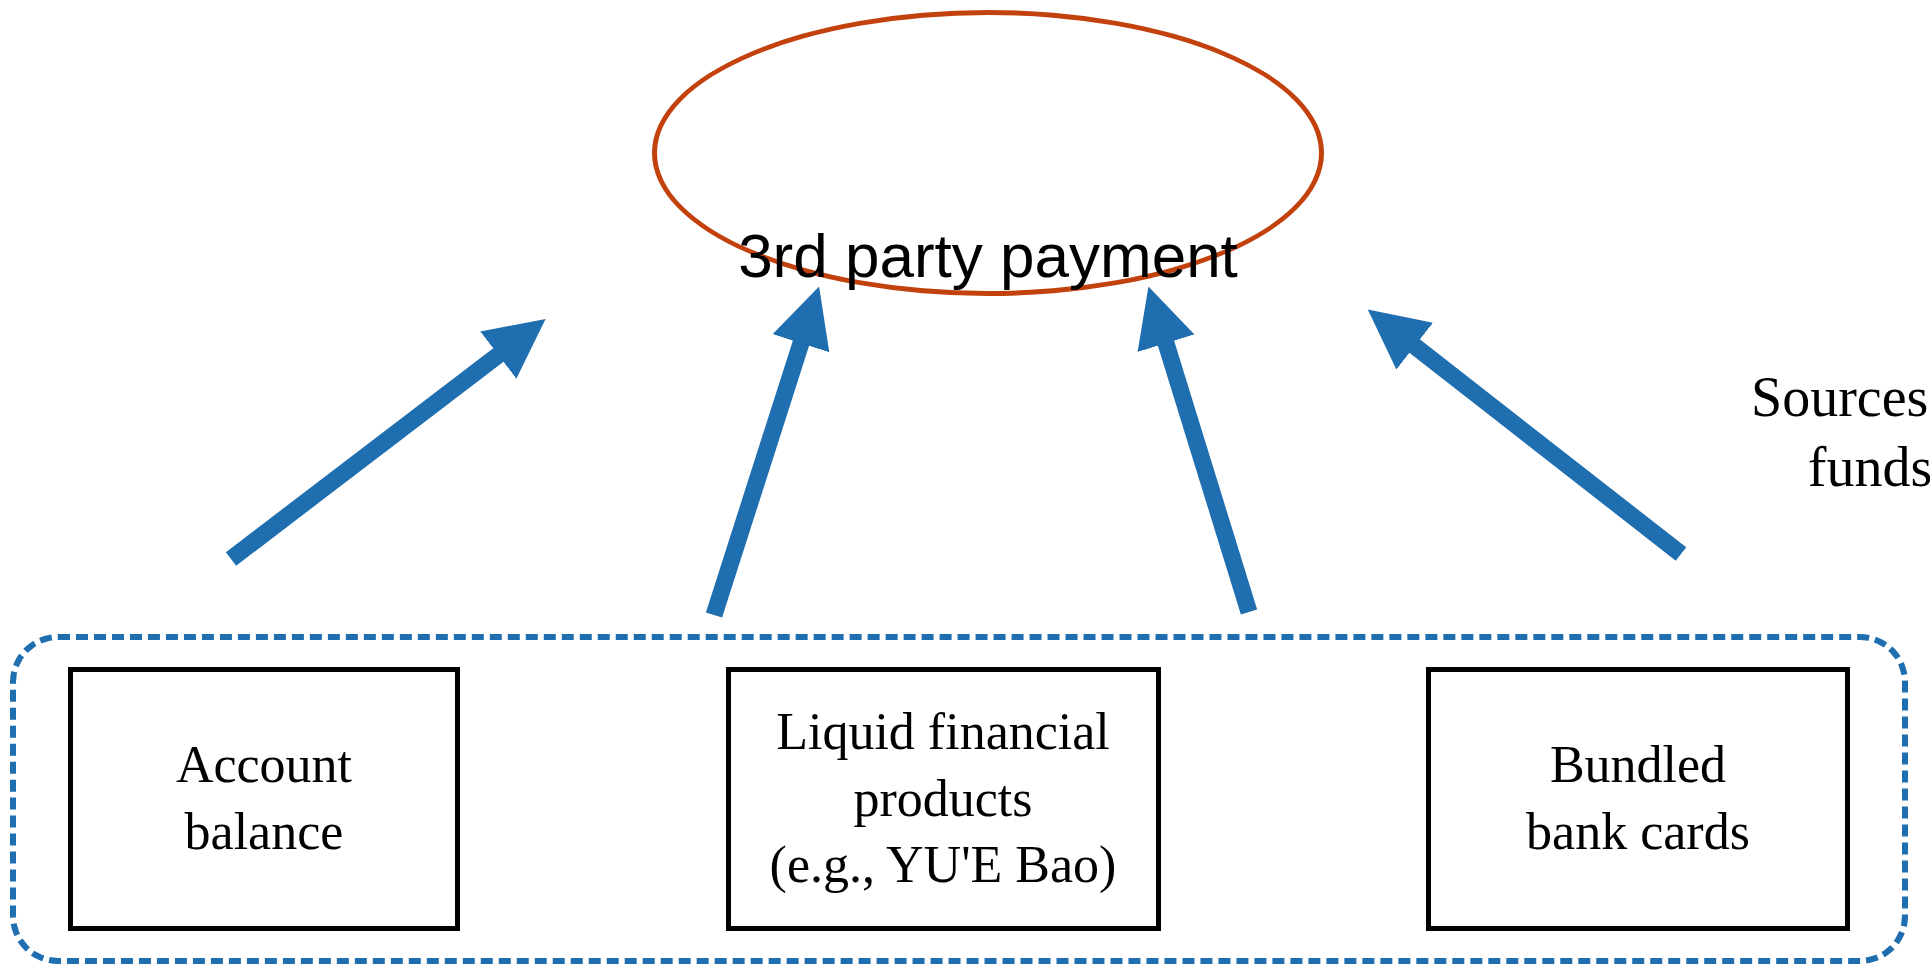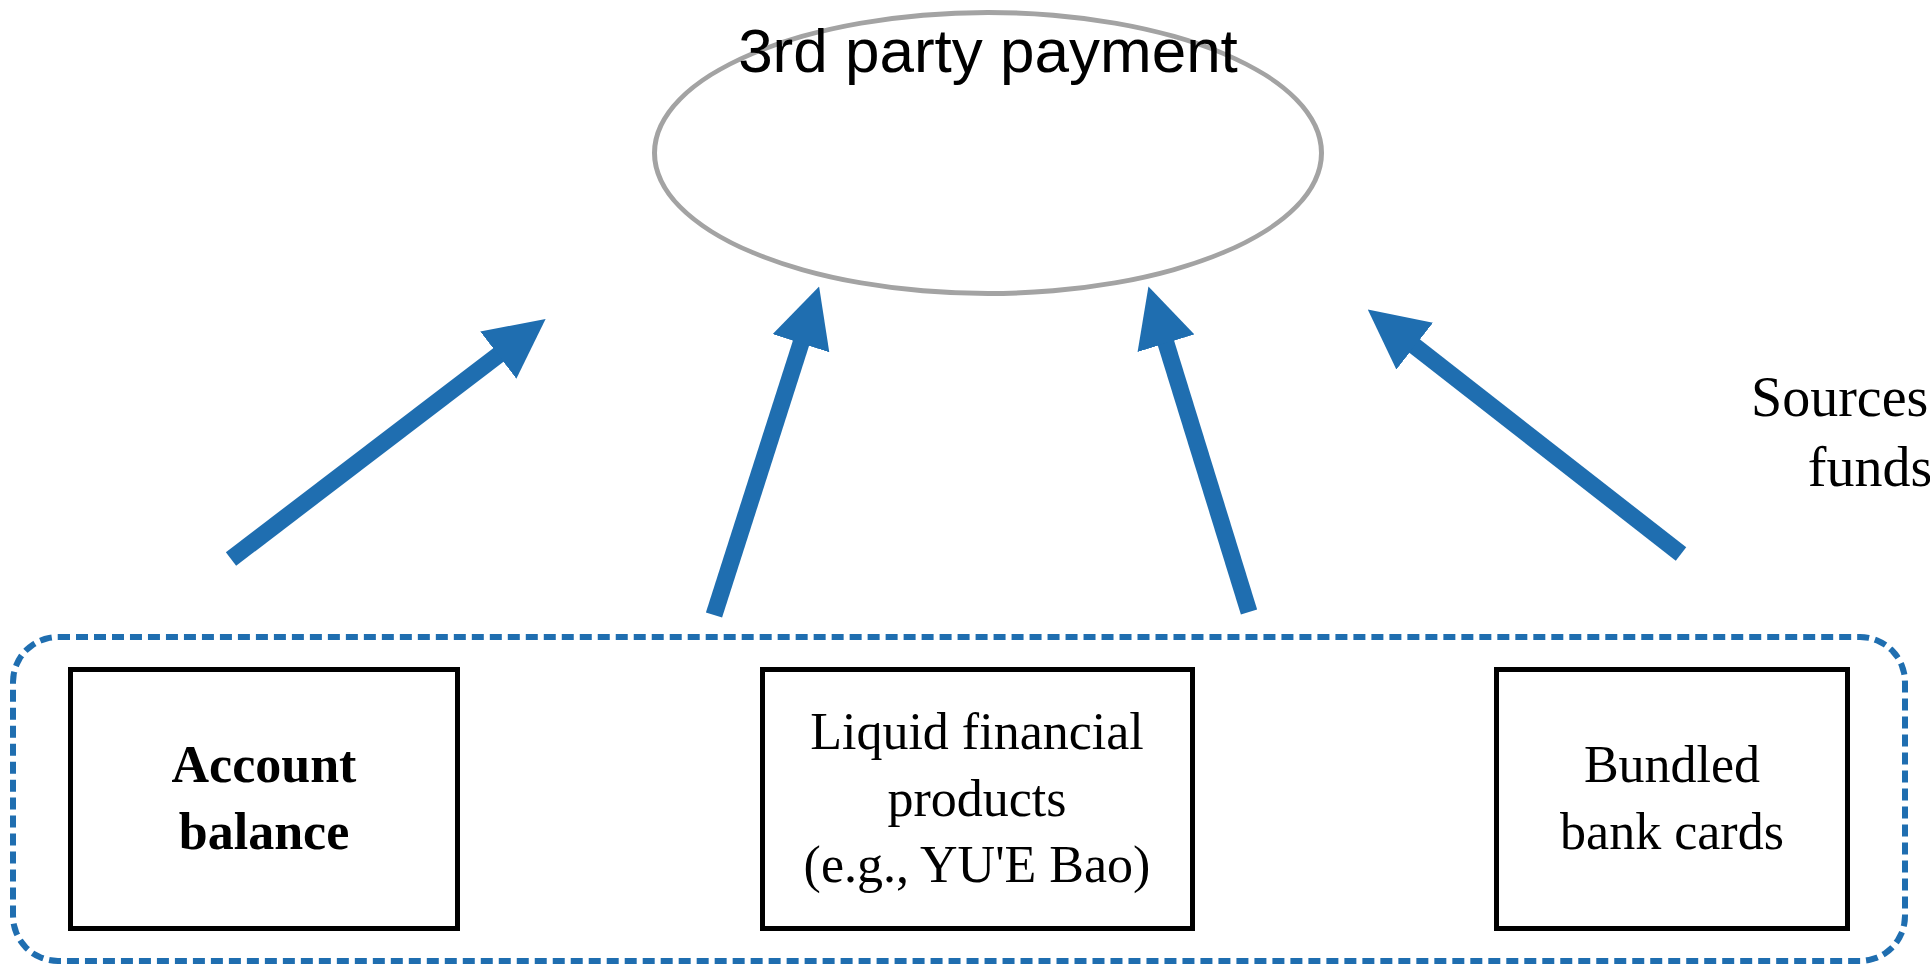--- a/index.html
+++ b/index.html
@@ -23,25 +23,25 @@
     height: 970px;
     color: var(--blue, #1F6EB0);
     pointer-events: none;
   }
   .ellipse {
     position: absolute;
     left: 652px;
     top: 10px;
     width: 672px;
     height: 286px;
-    border: 5px solid #a3a3a3;
+    border: 5px solid #c2410c;
     border-radius: 50%;
     box-sizing: border-box;
     display: flex;
-    align-items: flex-start;
+    align-items: flex-end;
     justify-content: center;
   }
   .ellipse .title {
     font-family: "Liberation Sans", sans-serif;
     font-size: 62px;
     white-space: nowrap;
   }
   .sources-label {
     position: absolute;
     left: 1716px;
@@ -72,24 +72,24 @@
     height: 264px;
     display: flex;
     align-items: center;
     justify-content: center;
     text-align: center;
     font-size: 52px;
     line-height: 1.28;
     white-space: pre-line;
     background: #fff;
   }
-  .box-1 { width: 392px; font-weight: bold; }
+  .box-1 { width: 392px; }
   .box-2 { width: 433px; }
   .box-3 { width: 435px; }
-  .box-4 { width: 356px; }
+  .box-4 { width: 424px; }
 </style>
 </head>
 <body>
 
 <div class="canvas">
 
   <svg class="arrows" viewBox="0 0 1930 970" xmlns="http://www.w3.org/2000/svg">
     <defs>
       <marker id="arrowhead" markerWidth="3.5" markerHeight="3.5" refX="0.2" refY="1.75" orient="auto">
         <polygon points="0,0 3.5,1.75 0,3.5" fill="currentColor"></polygon>

